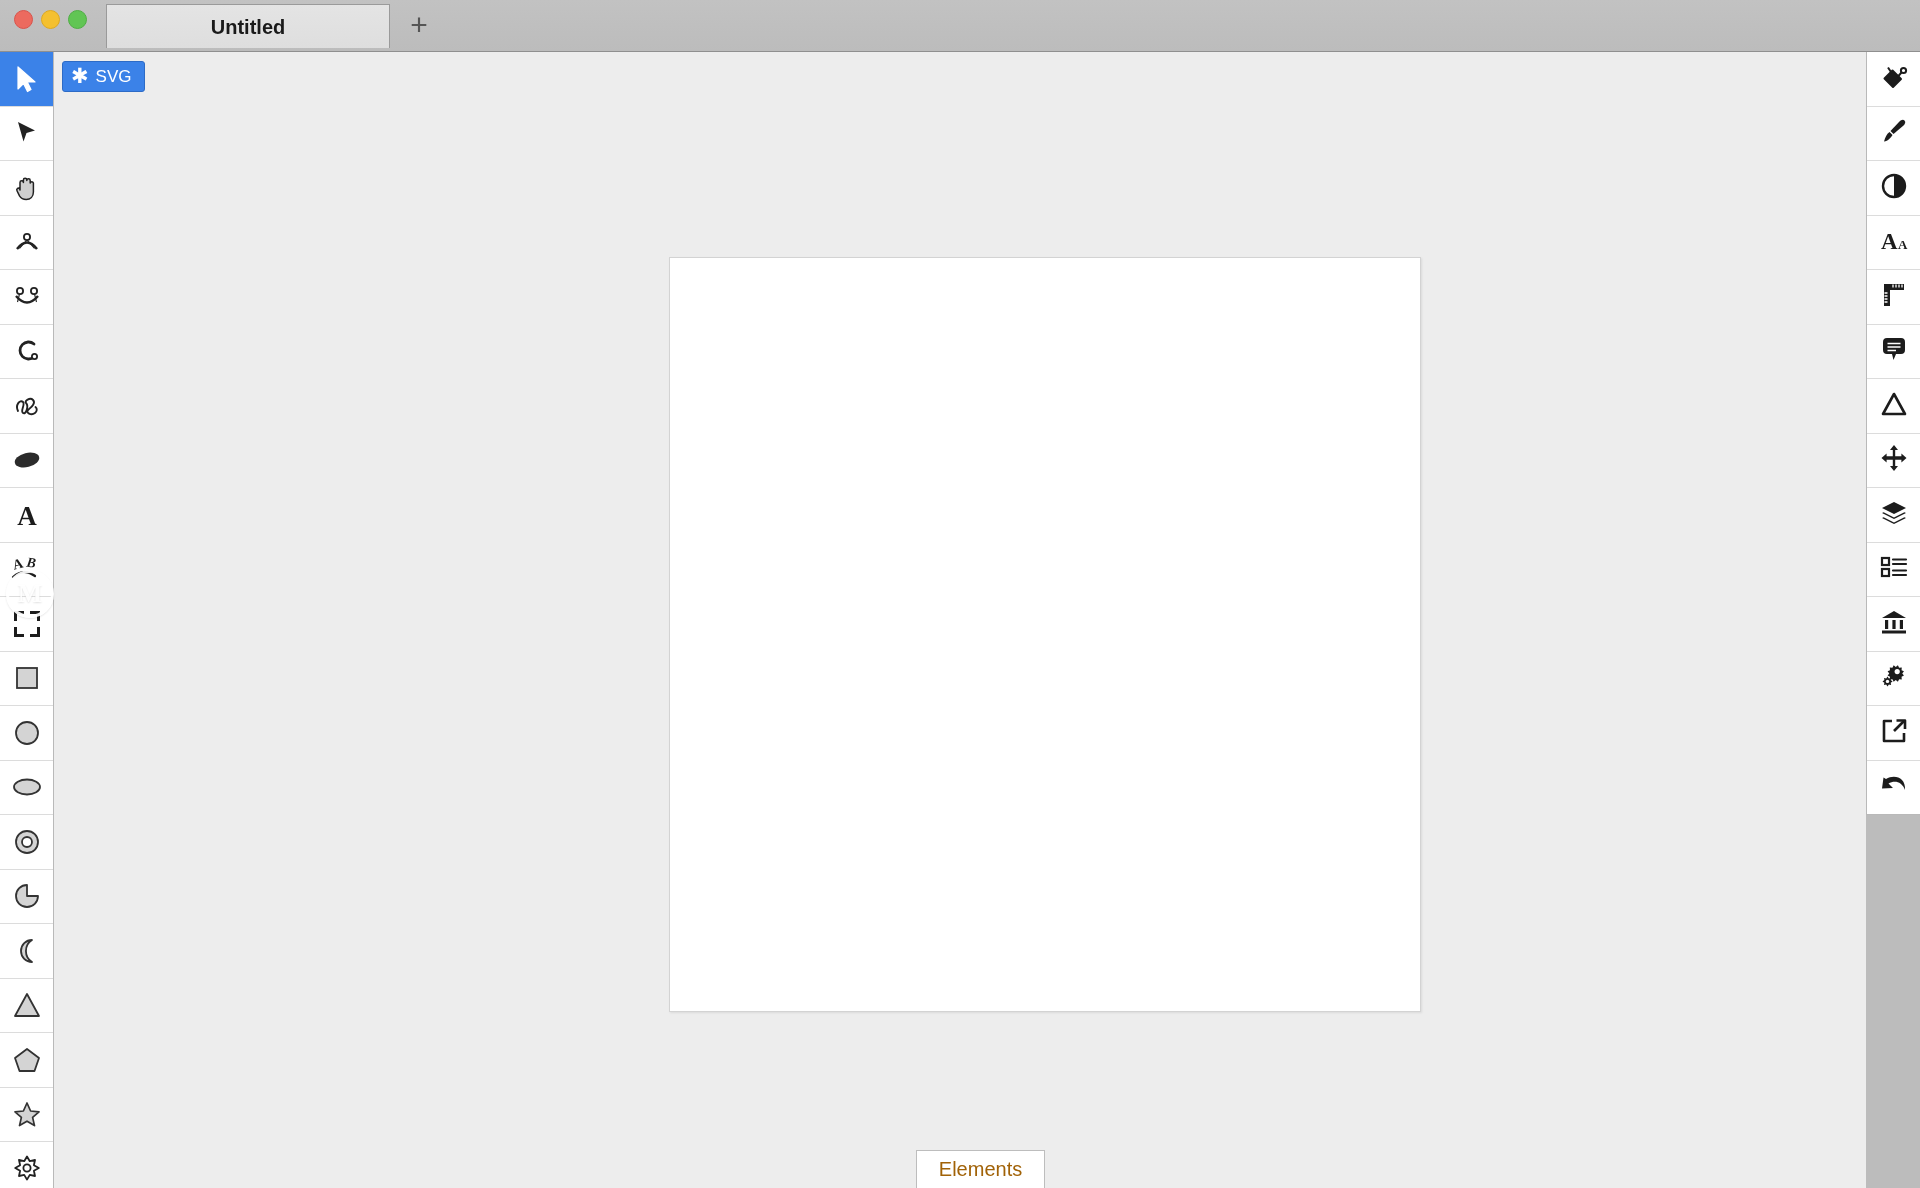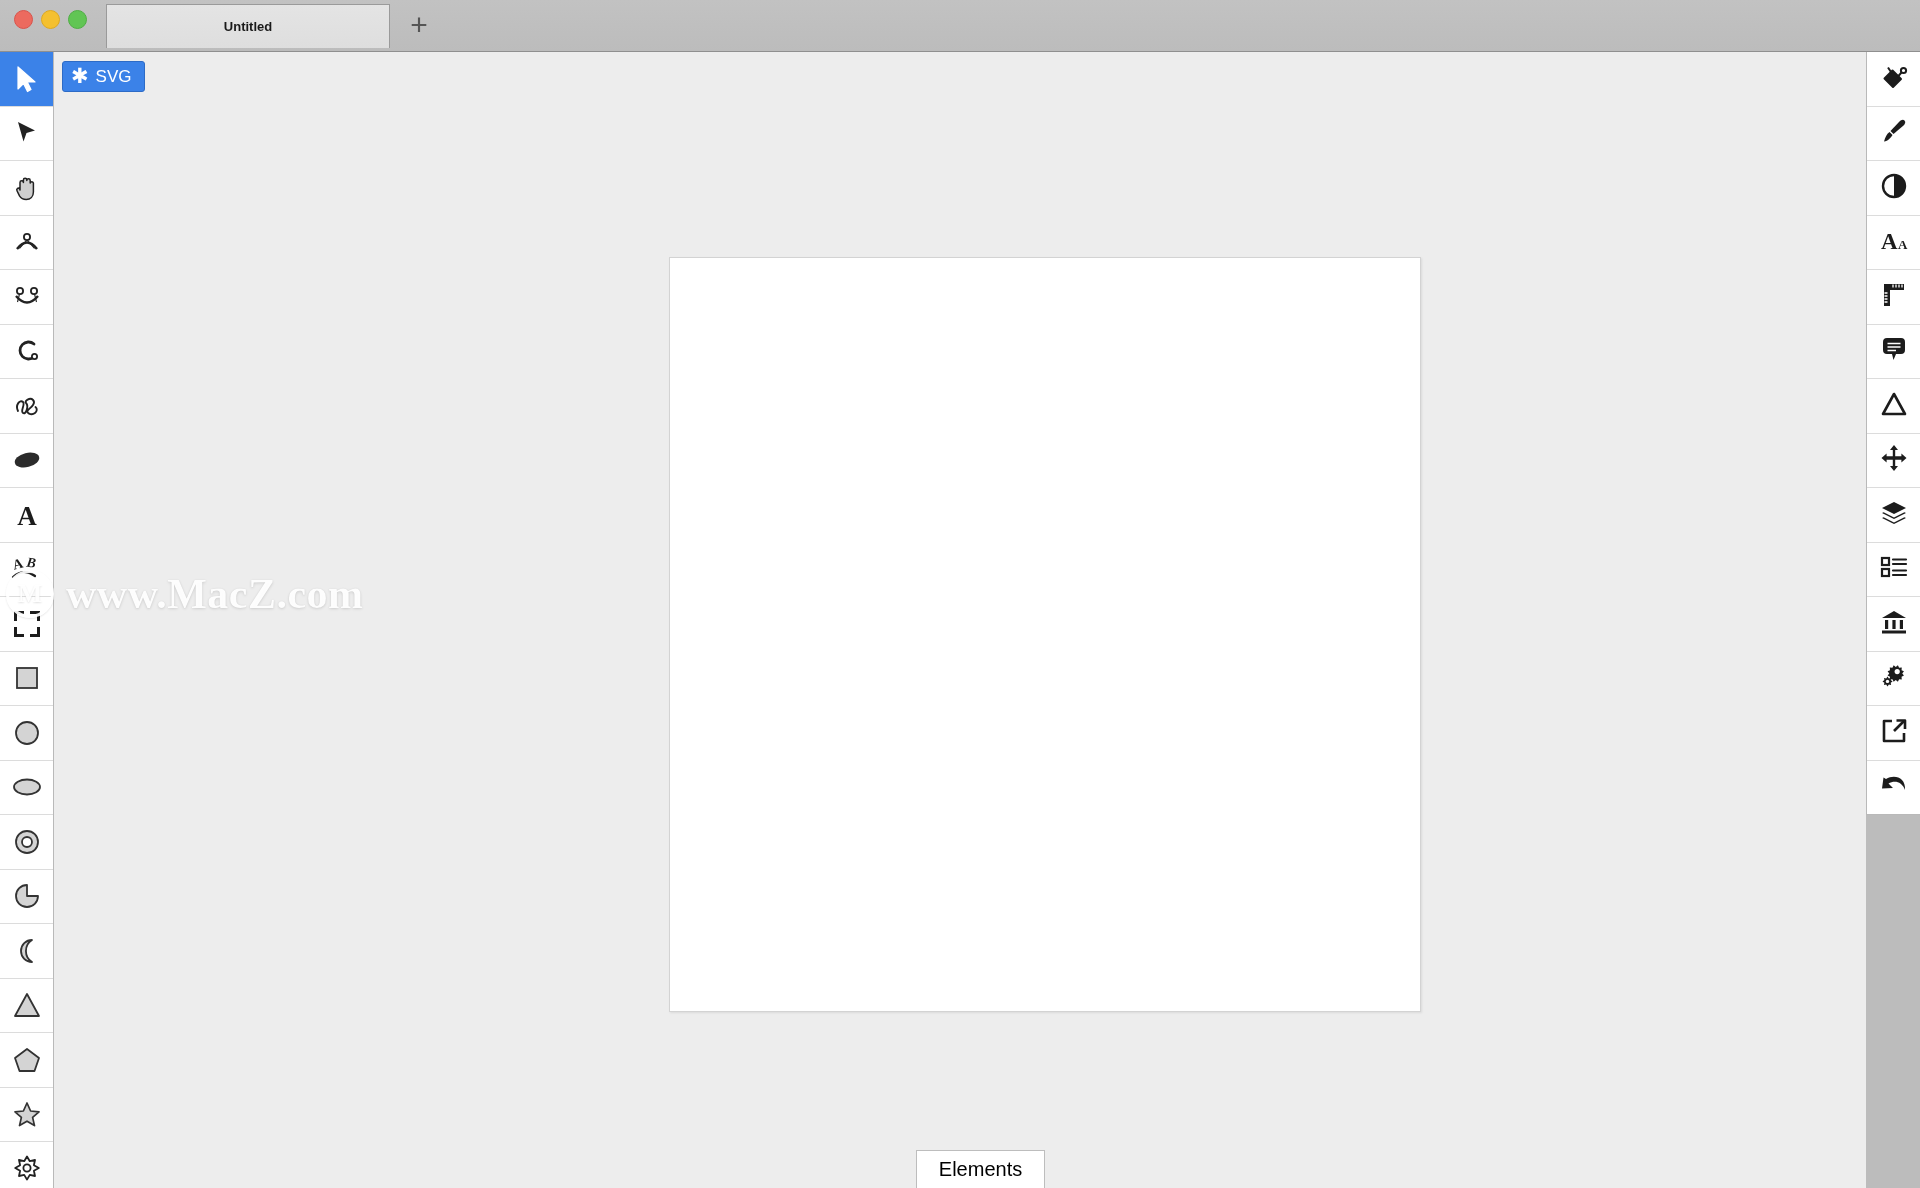--- a/index.html
+++ b/index.html
@@ -52,21 +52,21 @@
     left: 106px; top: 4px;
     height: 48px;
     display: flex;
     align-items: flex-start;
   }
   .tab {
     width: 284px;
     height: 44px;
     line-height: 44px;
     text-align: center;
-    font-size: 13px;
+    font-size: 20px;
     box-sizing: border-box;
     border: 1px solid #9a9a9a;
     border-bottom: none;
     cursor: default;
     user-select: none;
   }
   .tab.active {
     background: linear-gradient(to bottom, #e4e4e4 0%, #dedede 100%);
     color: #1a1a1a;
     font-weight: bold;
@@ -201,21 +201,21 @@
   }
   .bottom-tab {
     margin-left: 41px;
     height: 38px;
     line-height: 36px;
     padding: 0 22px;
     background: #ffffff;
     border: 1px solid #bdbdbd;
     border-bottom: none;
     font-size: 20px;
-    color: #000000;
+    color: #a16207;
     cursor: default;
     user-select: none;
   }
 
   
   .watermark {
     position: absolute;
     left: 6px;
     top: 570px;
     display: flex;
@@ -611,16 +611,15 @@
             <path d="M6 6 C14 1 26 4 25 17 C22 8 14 7 8.5 10.5 L13 15 L2 15.5 L3.5 4.5 Z" fill="#1c1c1c"></path>
           </svg>
         </span>
       </div>
 
     </div>
   </div>
 
   <div class="watermark">
     <div class="wm-logo">M</div>
-    <div class="wm-text">www.MacZ.com</div>
   </div>
 
 </div>
 
 </body></html>

